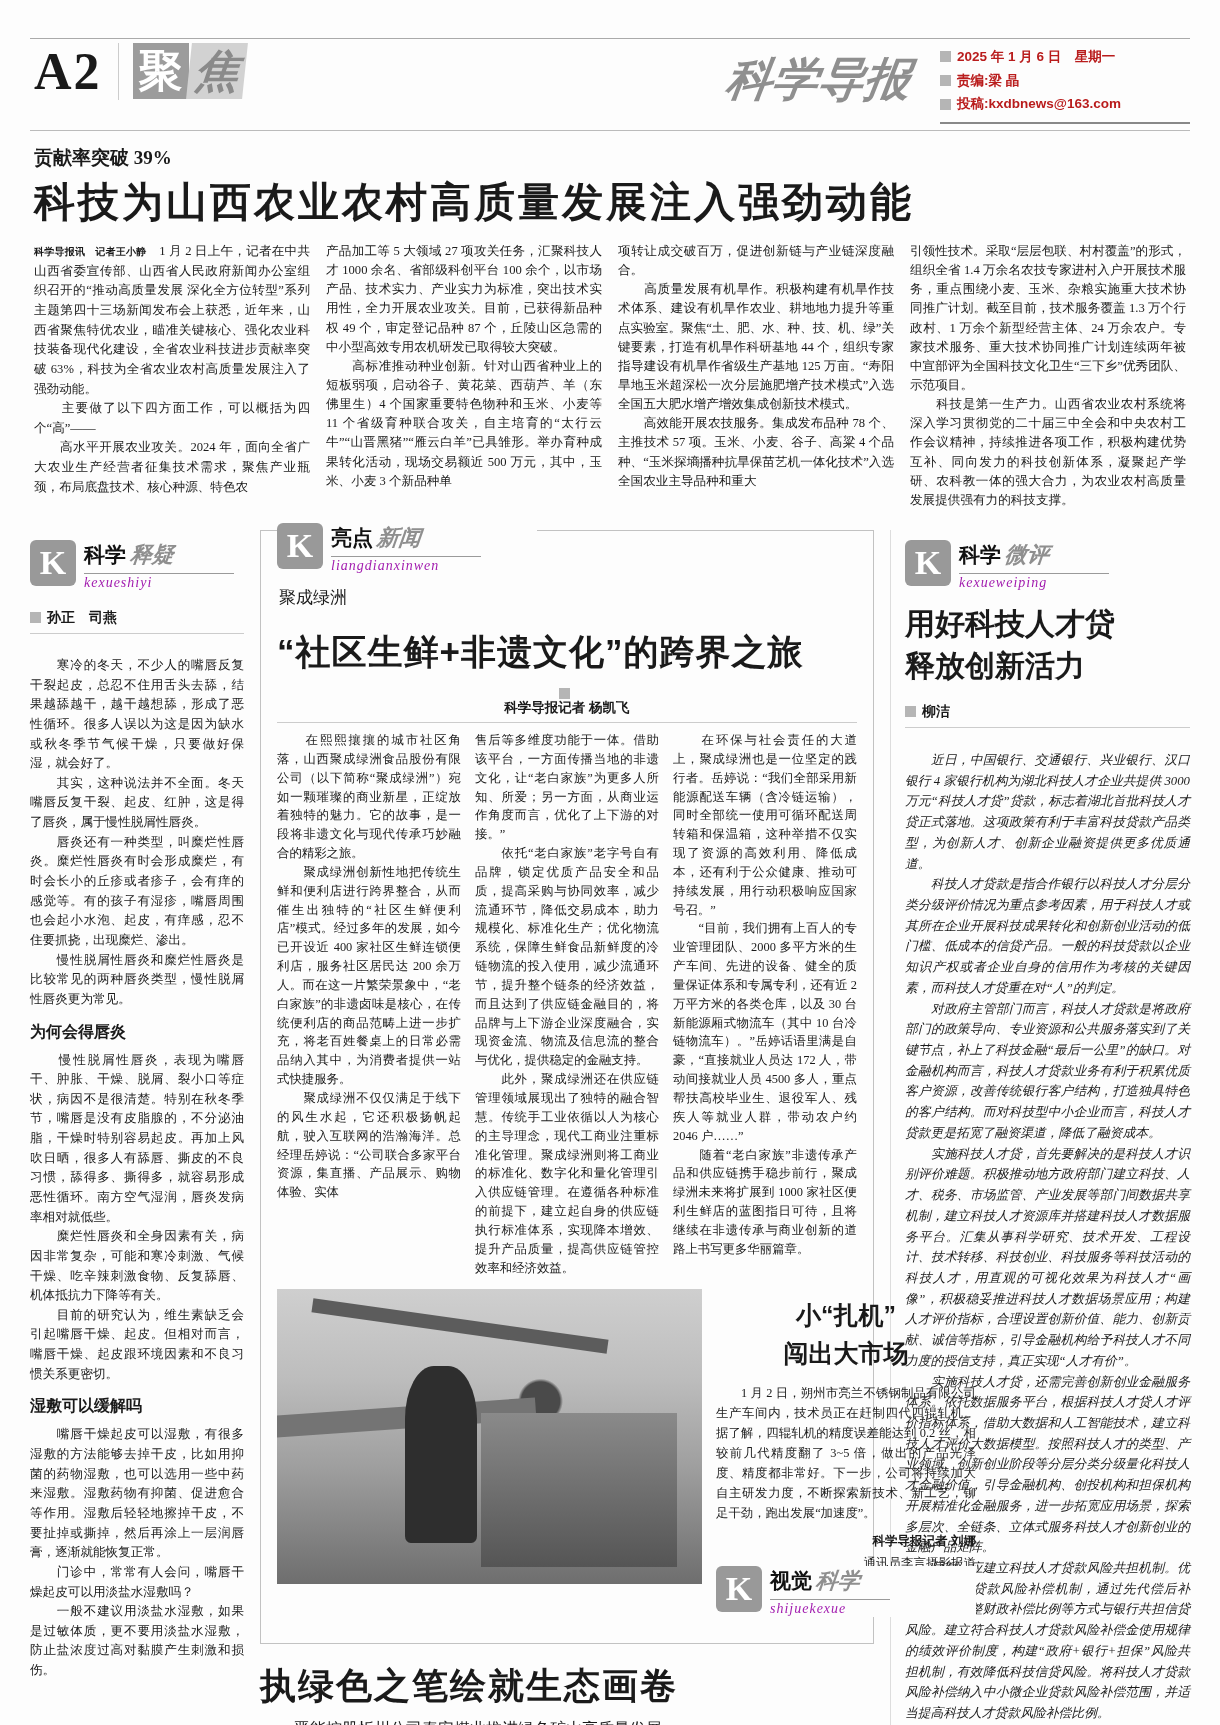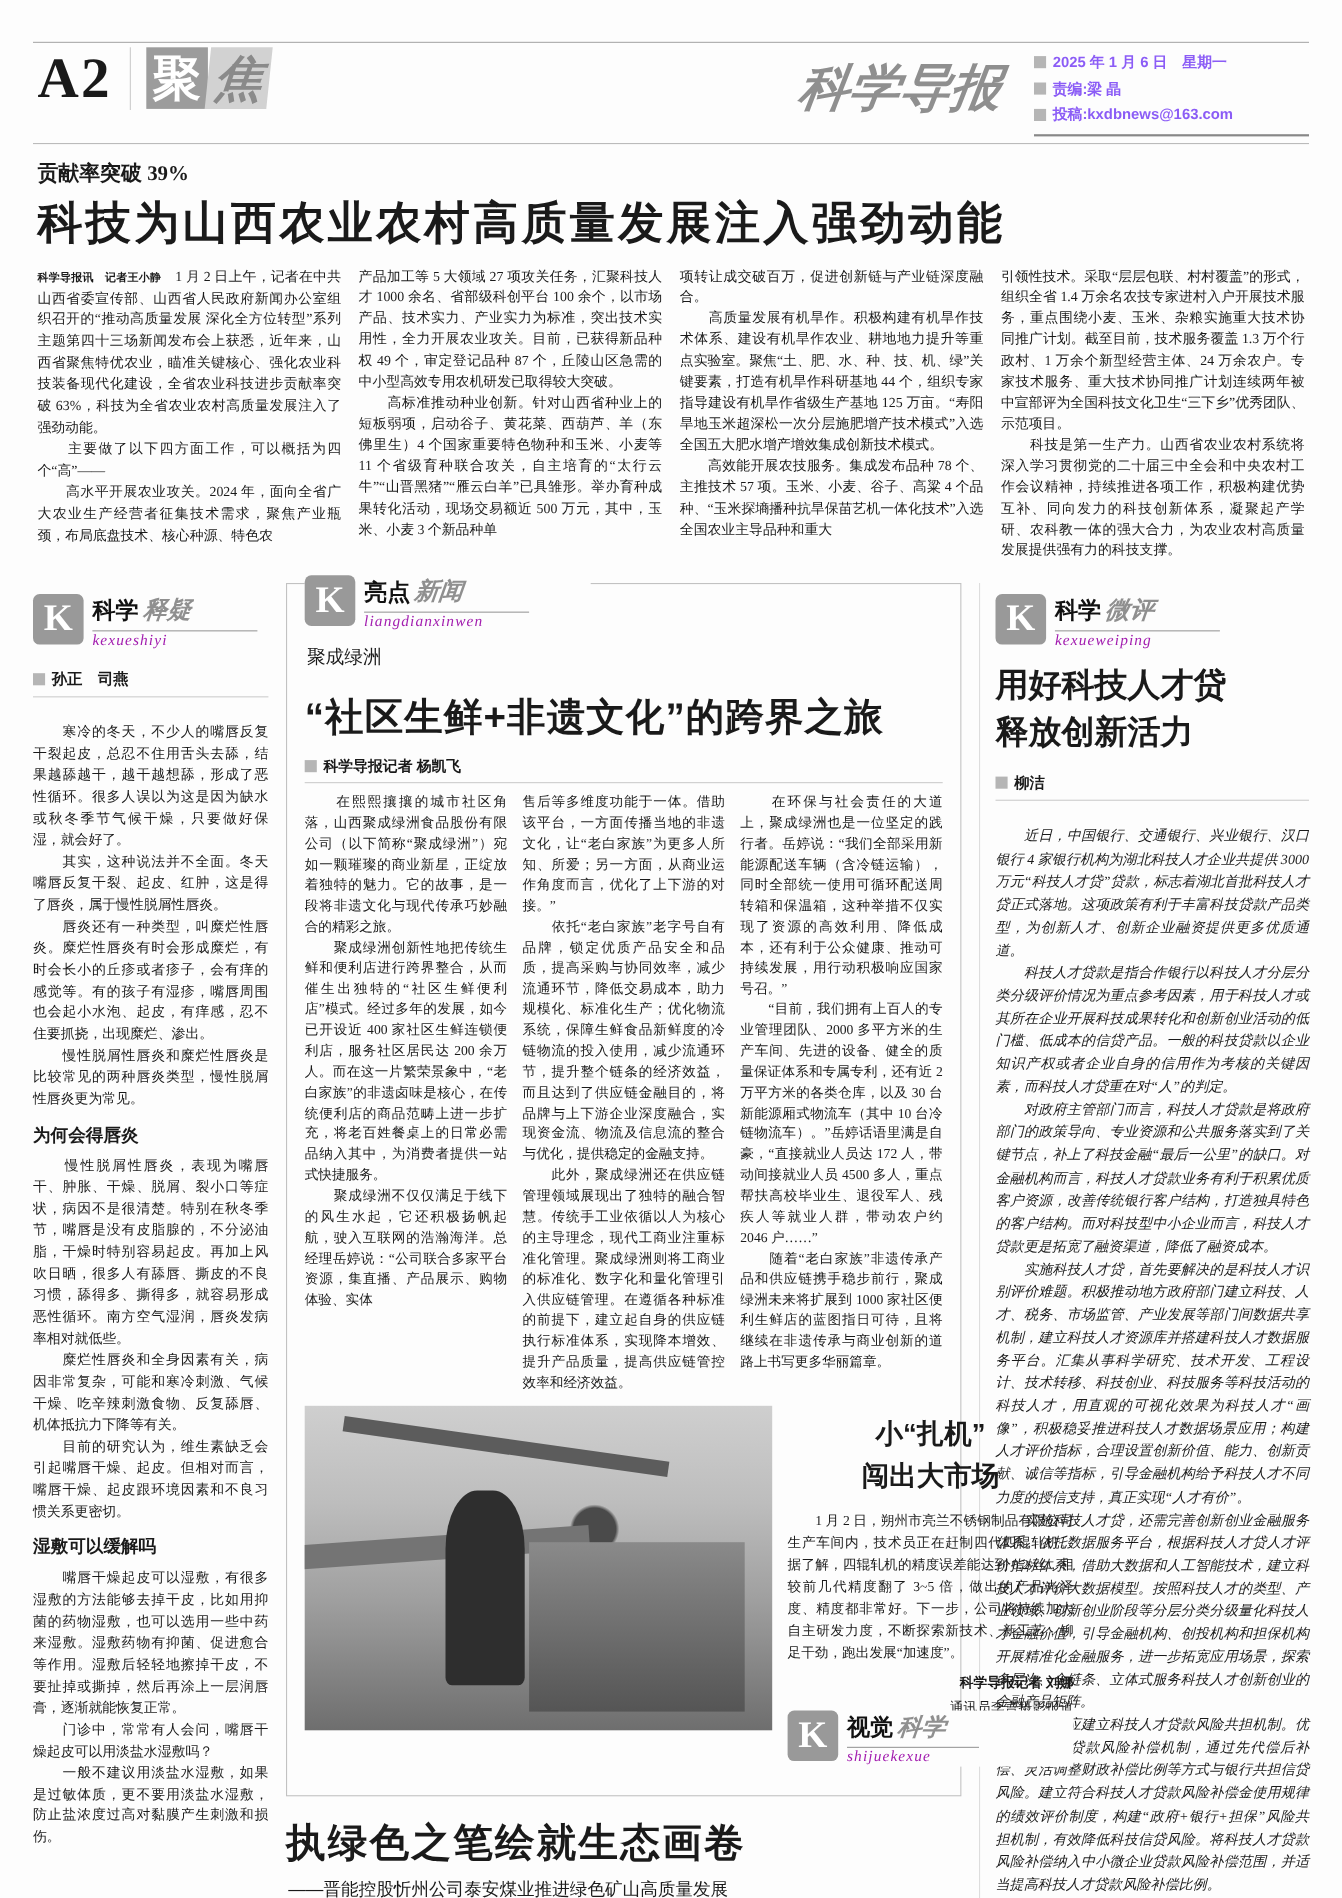--- a/index.html
+++ b/index.html
@@ -10,21 +10,21 @@
   
   .top-rule { border-top:1px solid #aaa; margin-top:28px; }
   .masthead-row { display:flex; align-items:flex-start; padding:4px 0 6px 0; border-bottom:1px solid #bbb; }
   .edition { font:bold 52px "Liberation Serif",serif; letter-spacing:2px; padding:0 16px 0 4px; border-right:1px solid #ccc; line-height:1.1; }
   .focus-logo { display:flex; margin-left:14px; }
   .focus-sq { width:56px; height:56px; display:flex; align-items:center; justify-content:center; font:bold 44px "Liberation Sans",sans-serif; }
   .focus-sq.a { background:#9c9c9c; color:#fff; }
   .focus-sq.b { background:#d2d2d2; color:#8a8a8a; font-style:italic; transform:skewX(-6deg); }
   .masthead-script { flex:1; text-align:right; font:bold italic 46px "Liberation Serif",serif; color:#8f8f8f; transform:skewX(-8deg); padding-right:30px; margin-top:6px; }
   .issue-info { width:250px; border-bottom:2px solid #888; padding:2px 0 6px 0; }
-  .issue-info .row { display:flex; align-items:center; font:bold 13.5px "Liberation Sans",sans-serif; color:#8b5cf6; line-height:1.75; }
+  .issue-info .row { display:flex; align-items:center; font:bold 13.5px "Liberation Sans",sans-serif; color:#b91c1c; line-height:1.75; }
   .sq { width:11px; height:11px; background:#b5b5b5; margin-right:6px; flex:0 0 auto; }
 
   
   .lead { padding:14px 4px 10px 4px; }
   .kicker { font:bold 19px "Liberation Serif",serif; margin-bottom:8px; }
   .lead-headline { font:900 41px "Liberation Sans","DejaVu Sans",sans-serif; letter-spacing:3px; line-height:1.15; margin-bottom:16px; }
   .lead-cols { display:flex; gap:16px; }
   .lead-cols .c { flex:1; font-size:12.6px; line-height:1.52; text-align:justify; }
   .flow { white-space:pre-line; }
   b.inline-lead { font-family:"Liberation Sans",sans-serif; font-size:10px; }
@@ -52,21 +52,21 @@
   
   .lips-headline { font:bold 27px "Liberation Sans",sans-serif; line-height:1.35; margin:10px 0 12px 0; }
 
   
   .feature-box { border:1px solid #c2c2c2; padding:0 16px 14px 16px; position:relative; }
   .feature-box .klogo { margin-top:-8px; background:#fdfdfd; width:260px; padding-right:10px; }
   .oasis-kicker { font:17px "Liberation Sans",sans-serif; margin:2px 0 6px 2px; }
   .oasis-headline { font:900 35px "Liberation Sans",sans-serif; letter-spacing:1px; margin-bottom:12px;margin-top:20px; }
   .oasis-cols { display:flex; gap:14px; margin-top:4px; }
   .oasis-cols .c { flex:1; font-size:12.4px; line-height:1.52; text-align:justify; }
-  .oasis-byline { display:flex; align-items:center; font:bold 13.5px "Liberation Sans",sans-serif; padding-bottom:5px; border-bottom:1px solid #ccc; margin-bottom:8px; }
+  .oasis-byline { display:flex; align-items:center; font:bold 13.5px "Liberation Sans",sans-serif; padding-bottom:5px; border-bottom:1px solid #ccc; margin-bottom:8px;flex-direction:column; }
 
   .photo-row { display:flex; gap:14px; margin-top:12px; }
   .main-photo { width:425px; height:295px; flex:0 0 auto; background:
       radial-gradient(circle at 62% 38%, #4a4a4a 0 6%, transparent 7%),
       linear-gradient(180deg,#cfcfcf 0%,#bdbdbd 30%,#9f9f9f 60%,#6e6e6e 100%);
       position:relative; overflow:hidden; }
   .main-photo .beam { position:absolute; left:8%; top:10%; width:70%; height:14px; background:#5c5c5c; transform:rotate(8deg); }
   .main-photo .beam2 { position:absolute; left:-4%; top:40%; width:65%; height:22px; background:#747474; transform:rotate(-4deg); }
   .main-photo .machine { position:absolute; right:6%; bottom:6%; width:46%; height:52%; background:linear-gradient(180deg,#8a8a8a,#555); }
   .main-photo .person { position:absolute; left:30%; top:26%; width:17%; height:60%; background:#2e2e2e; border-radius:40% 40% 8% 8%/30% 30% 4% 4%; }

